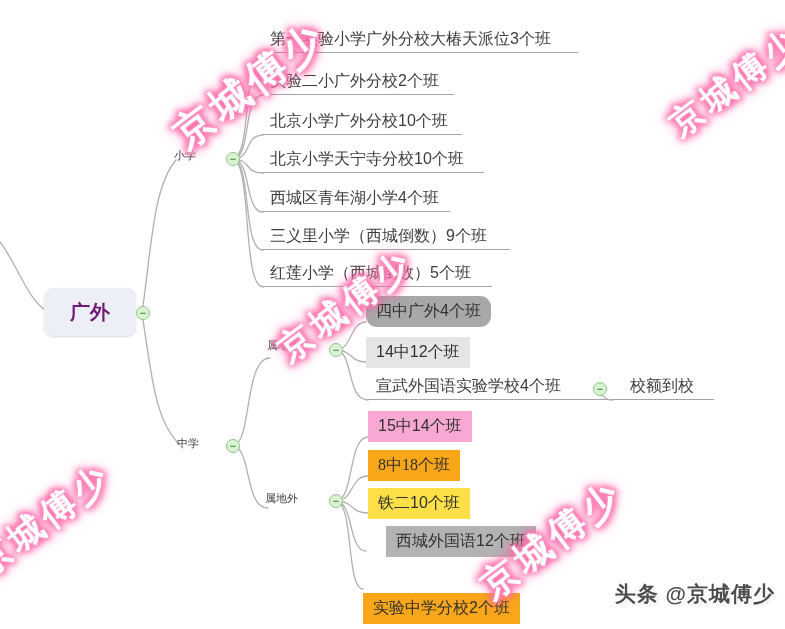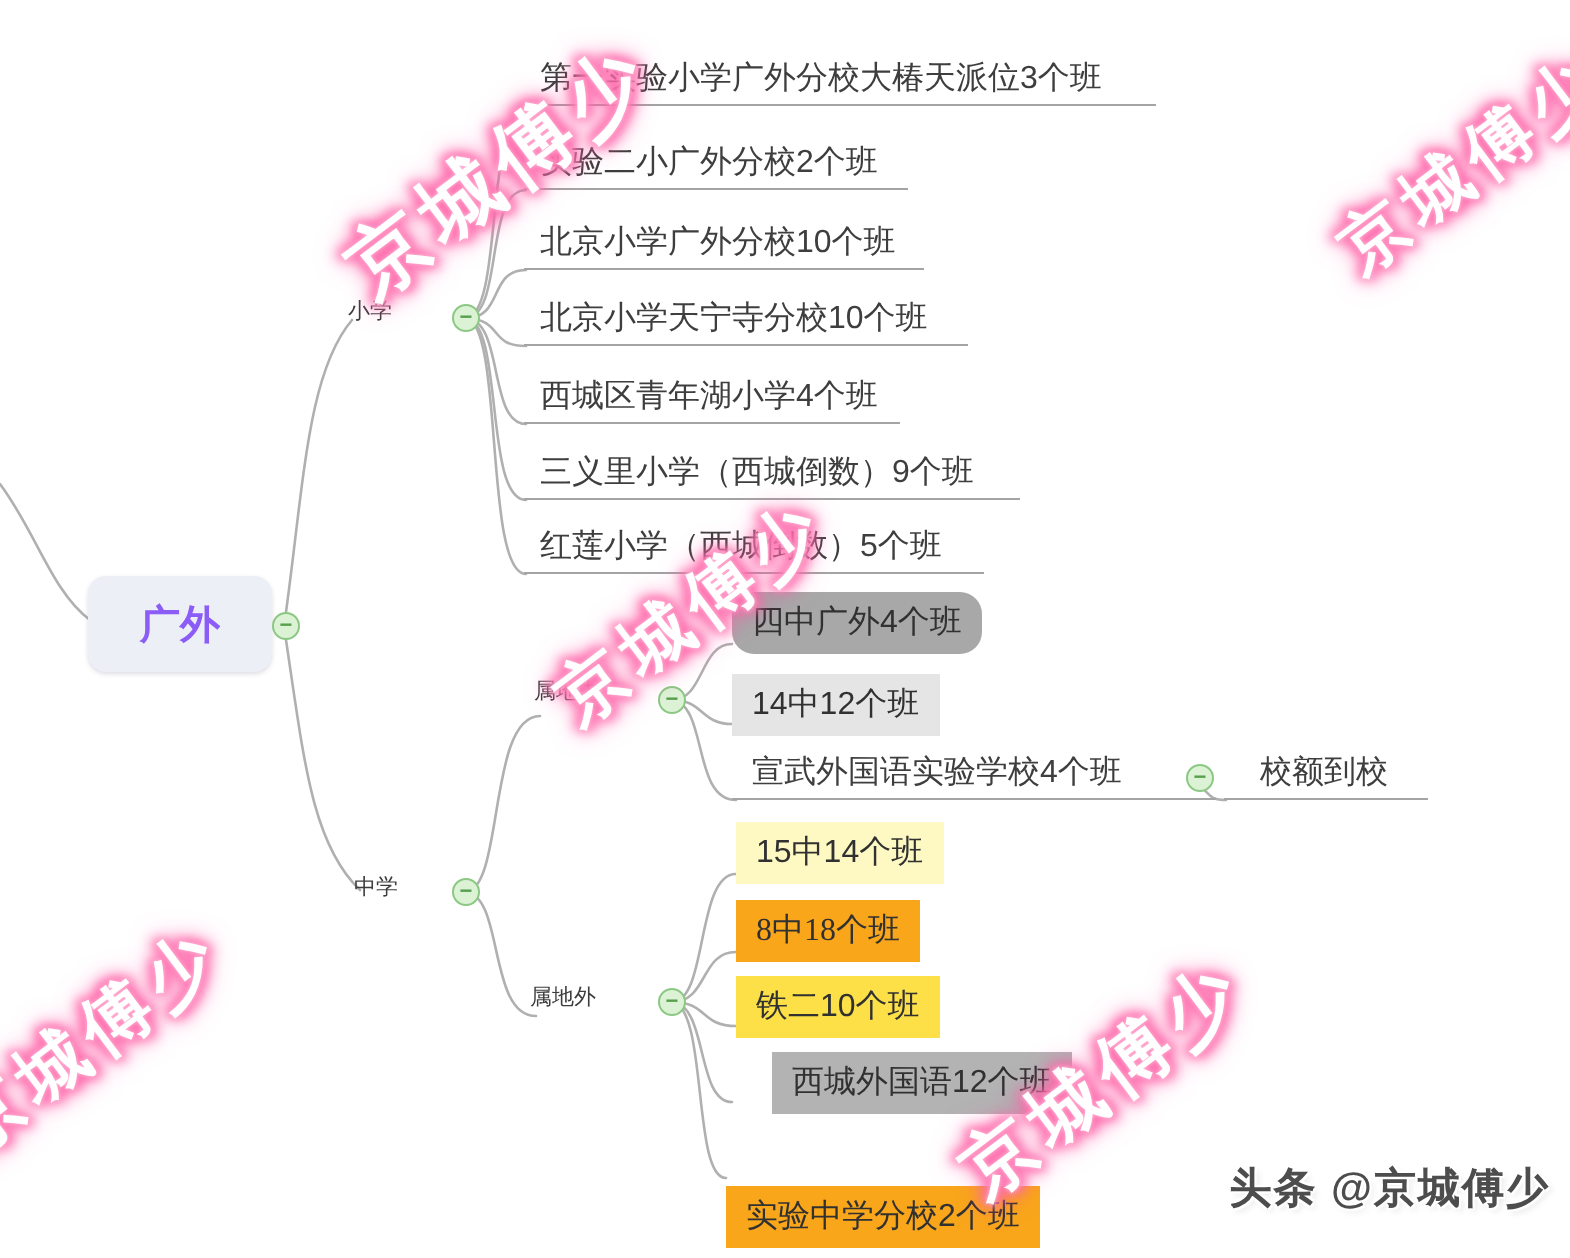--- a/index.html
+++ b/index.html
@@ -10,21 +10,21 @@
     overflow:hidden;
     font-family:"Liberation Sans","DejaVu Sans",sans-serif;
   }
   svg.links{position:absolute;left:0;top:0;z-index:1;}
   svg.links path{fill:none;stroke:#b0b0b0;stroke-width:1.3;stroke-linecap:round;}
 
   
   .root-topic{
     position:absolute;left:44px;top:288px;width:92px;height:48px;
     border-radius:9px;display:flex;align-items:center;justify-content:center;
-    font-size:20px;font-weight:bold;color:#8b5cf6;z-index:2;
+    font-size:20px;font-weight:bold;color:#701a75;z-index:2;
     box-shadow:0 1px 2px rgba(120,120,150,.25);
   }
   
   .branch{
     position:absolute;font-size:11px;color:#3c3c3c;white-space:nowrap;z-index:2;
   }
   
   .u-topic{
     position:absolute;left:262px;height:27px;box-sizing:border-box;
     font-size:16px;color:#3e3e3e;white-space:nowrap;
@@ -116,21 +116,21 @@
 
   <div class="box-topic" style="left: 366px; top: 296px; background: rgb(168, 168, 168); border-radius: 11px;">四中广外4个班</div>
   <div class="box-topic" style="left: 366px; top: 337px; background: #e5e5e5;">14中12个班</div>
   <div class="u-topic" style="left:366px;top:373px;width:242px;padding-left:10px">宣武外国语实验学校4个班</div>
   <div class="collapse" style="left:593px;top:382px"></div>
   <div class="u-topic" style="left:612px;top:373px;width:102px;padding-left:18px">校额到校</div>
 
   <div class="branch" style="left:265px;top:491px">属地外</div>
   <div class="collapse" style="left:329px;top:494px"></div>
 
-  <div class="box-topic" style="left: 368px; top: 411px; background: #fef9c3;">15中14个班</div>
+  <div class="box-topic" style="left: 368px; top: 411px; background: #f9a8d4;">15中14个班</div>
   <div class="box-topic" style="left: 368px; top: 450px; background: rgb(249, 166, 27); font-family: Liberation Serif, serif;">8中18个班</div>
   <div class="box-topic" style="left: 368px; top: 488px; background: #fde047;">铁二10个班</div>
   <div class="box-topic" style="left: 366px; top: 526px; background: rgb(179, 179, 179); margin-left: 20px;">西城外国语12个班</div>
   <div class="box-topic" style="left: 363px; top: 593px; background: rgb(249, 166, 27);">实验中学分校2个班</div>
 
   <div class="wm wm1">京城傅少</div>
   <div class="wm wm2">京城傅少</div>
   <div class="wm wm3">京城傅少</div>
   <div class="wm wm4">京城傅少</div>
   <div class="wm wm5">京城傅少</div>

